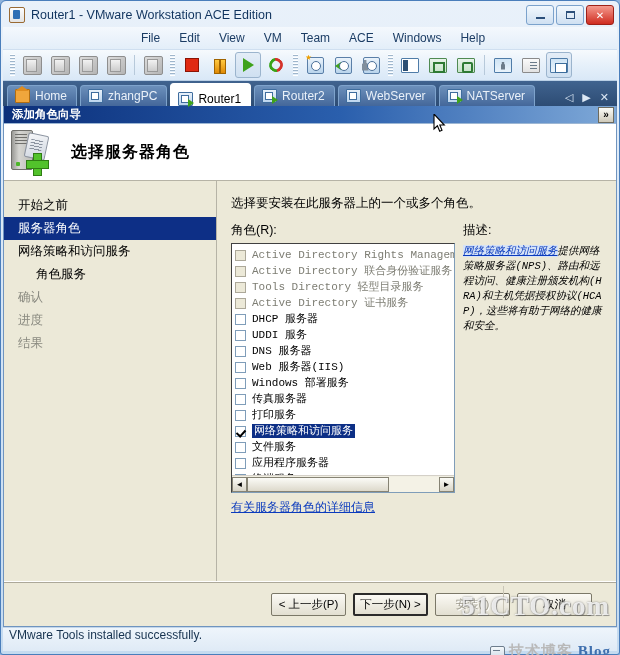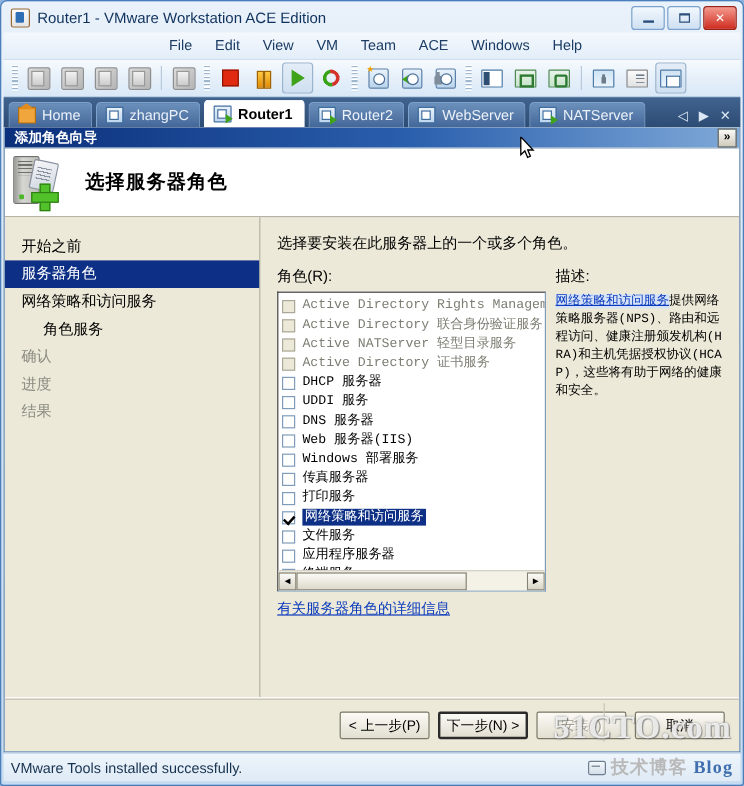--- a/index.html
+++ b/index.html
@@ -181,22 +181,23 @@
   .vmtab{
     height:21px;box-sizing:border-box;
     display:flex;align-items:center;gap:5px;
     padding:0 9px 0 7px;margin-right:3px;
     border-radius:4px 4px 0 0;
     background:linear-gradient(180deg,#6c90bb,#44679a);
     color:#eaf1f9;font-size:12px;white-space:nowrap;
     border:1px solid #7ea3cc;border-bottom:none;
   }
   .vmtab.active{
-    background:#ffffff;color:#000;font-weight:bold;height:23px;
+    background:#ffffff;color:#000;font-weight:normal;height:23px;
     border-color:#ffffff;
+    align-items:flex-end;
   }
   .tabicon{width:13px;height:12px;flex:none;position:relative;}
   .icon-home{
     background:#f0a63c;border:1px solid #b06d12;border-radius:1px;
   }
   .icon-home:after{
     content:"";position:absolute;left:-1px;top:-4px;
     border-left:7px solid transparent;border-right:7px solid transparent;
     border-bottom:5px solid #e08c1e;
   }
@@ -328,39 +329,39 @@
     width:15px;height:15px;flex:none;box-sizing:border-box;
     border:1px solid #868374;background:linear-gradient(180deg,#fbfbf7,#d9d5c7);
     display:flex;align-items:center;justify-content:center;font-size:8px;color:#000;
   }
   #sbtrack{flex:1;height:15px;background:#f4f2e6;position:relative;}
   #sbthumb{
     position:absolute;left:0;top:0;width:74%;height:15px;box-sizing:border-box;
     border:1px solid #868374;background:linear-gradient(180deg,#fbfbf7,#ddd9cb);
   }
   #desccol{flex:1;min-width:0;}
-  #descbox{font-size:11px;line-height:15px;color:#000;}
+  #descbox{font-size:11px;line-height:15px;color:#000;font-style:italic;}
   #desc-text{
     font-family:"Liberation Mono","DejaVu Sans Mono",monospace;
     font-size:10.5px;line-height:14px;word-break:break-all;
   }
   .bluelink{color:#0b3bbd;text-decoration:underline;cursor:pointer;}
   .bluelink.sel{background:#d6e3f7;}
   #morelink{
     margin-top:6px;font-size:12px;color:#0b3bbd;text-decoration:underline;
     display:inline-block;
   }
 
   #wizard-footer{
     position:absolute;left:0;right:0;bottom:0;height:44px;
     border-top:1px solid #ffffff;
     box-shadow:inset 0 1px 0 #aca899;
     background:#ece9d8;
     display:flex;align-items:center;justify-content:flex-end;
-    padding-right:12px;gap:7px;
+    padding-right:24px;gap:7px;
   }
   .wbtn{
     min-width:75px;height:23px;box-sizing:border-box;
     font-size:11.5px;color:#000;
     border:1px solid #7b7868;border-radius:2px;
     background:linear-gradient(180deg,#fbfaf5,#e2dfd1);
     display:flex;align-items:center;justify-content:center;
     white-space:nowrap;
   }
   .wbtn.default{border:2px solid #2b2b2b;}
@@ -380,25 +381,26 @@
     position:absolute;right:6px;bottom:4px;
     font-family:"Liberation Serif","DejaVu Serif",serif;
     font-size:27px;font-weight:bold;color:rgba(255,255,255,0.82);
     letter-spacing:1px;
     text-shadow:0 0 2px rgba(120,120,120,.9), 1px 1px 0 rgba(90,90,90,.5);
     z-index:40;pointer-events:none;
   }
 
   
   #statusbar{
-    height:23px;display:flex;align-items:center;
+    height:23px;display:flex;align-items:flex-start;
     padding:0 6px;font-size:12px;color:#16324f;
     background:linear-gradient(180deg,#eef5fb,#dfeaf6);
     border-top:1px solid #c3d6ea;
     position:relative;
+    flex-direction:column;
   }
   #status-right{margin-left:auto;display:flex;align-items:center;gap:4px;}
   .statusicon{
     width:13px;height:10px;border:1px solid #6d7d8d;border-radius:2px;
     background:linear-gradient(180deg,#f4f8fb,#d4dfe9);position:relative;
   }
   .statusicon:after{
     content:"";position:absolute;left:2px;top:3px;width:7px;height:1px;background:#6d7d8d;
   }
   #status-wm{
@@ -573,21 +575,21 @@
                     <div class="roleitem disabled">
                       <span class="cb disabled"></span>
                       <span class="rolelbl">Active Directory Rights Management</span>
                     </div>
                     <div class="roleitem disabled">
                       <span class="cb disabled"></span>
                       <span class="rolelbl">Active Directory 联合身份验证服务</span>
                     </div>
                     <div class="roleitem disabled">
                       <span class="cb disabled"></span>
-                      <span class="rolelbl">Active NATServer 轻型目录服务</span>
+                      <span class="rolelbl">Tools Directory 轻型目录服务</span>
                     </div>
                     <div class="roleitem disabled">
                       <span class="cb disabled"></span>
                       <span class="rolelbl">Active Directory 证书服务</span>
                     </div>
                     <div class="roleitem">
                       <span class="cb"></span>
                       <span class="rolelbl">DHCP 服务器</span>
                     </div>
                     <div class="roleitem">

